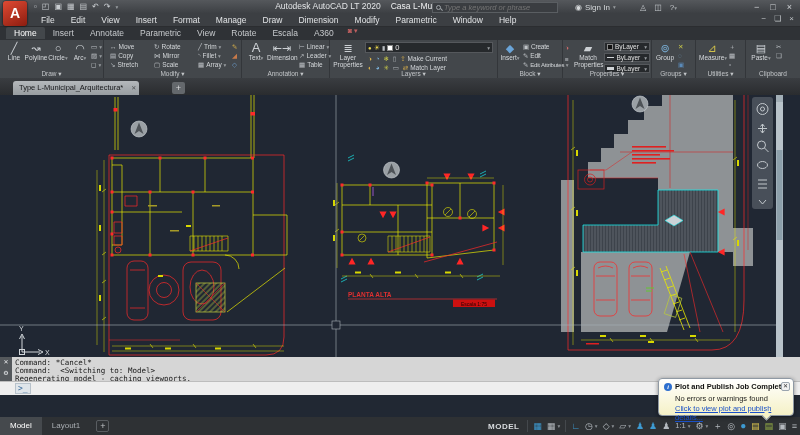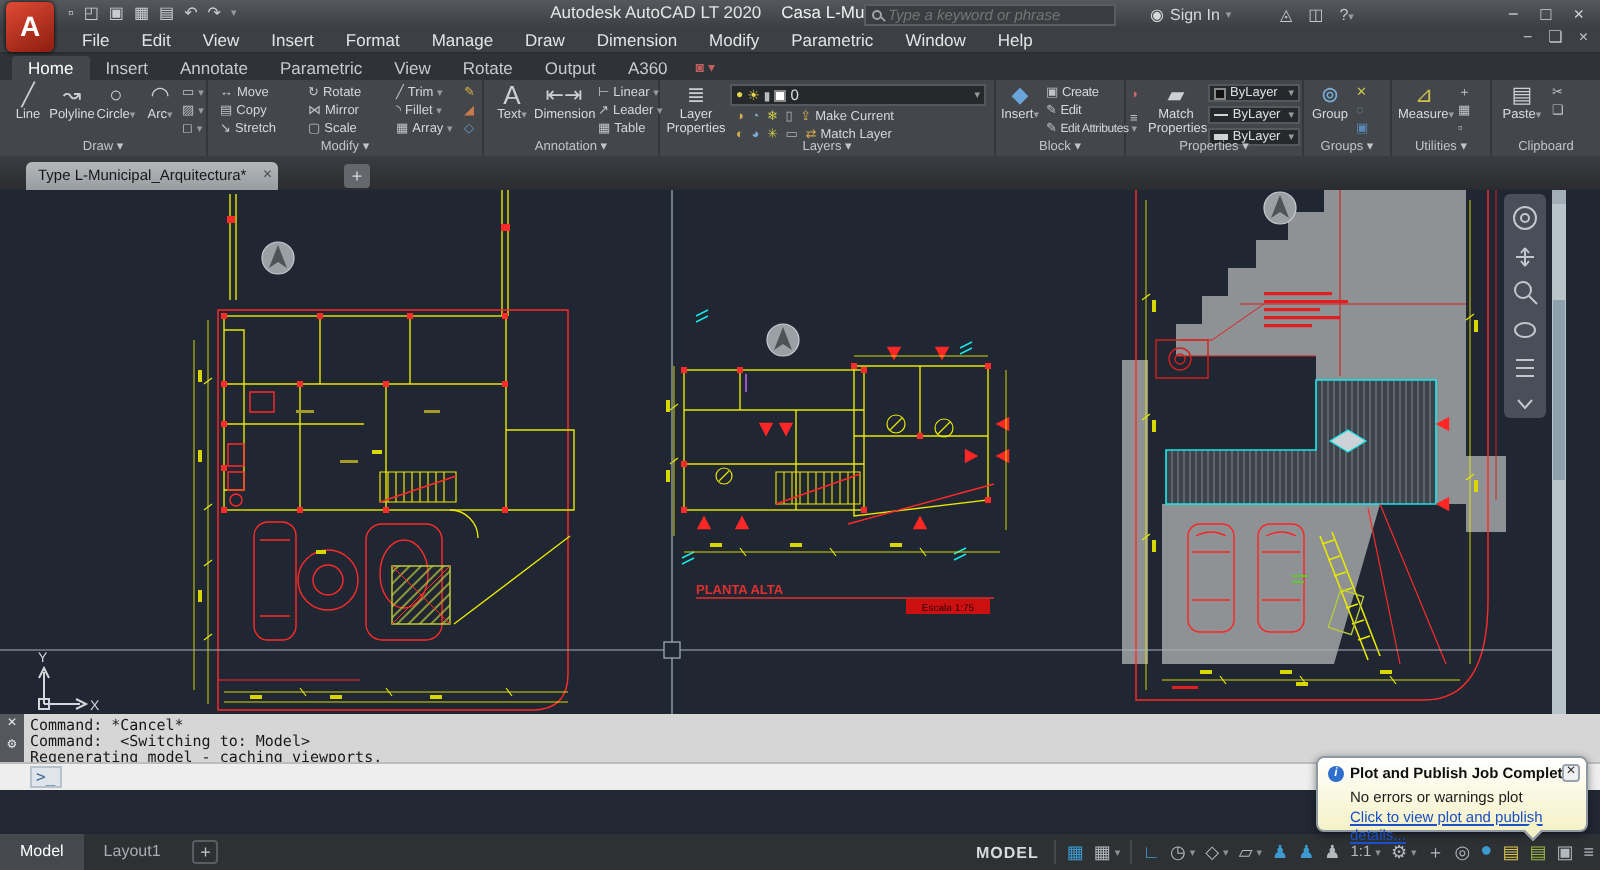--- a/index.html
+++ b/index.html
@@ -20,21 +20,21 @@
 #signin{position:absolute;left:575px;top:1px;height:12px;display:flex;align-items:center;gap:3px;font-size:8px;color:#d6d9db}
 #tb-icons{position:absolute;left:640px;top:1px;height:12px;display:flex;gap:8px;align-items:center;font-size:8px;color:#c3c7cb}
 #win-btns{position:absolute;right:8px;top:0;height:13px;display:flex;gap:11px;font-size:9px;color:#cfd2d5;align-items:center}
 
 
 #menubar{position:absolute;top:14px;left:0;width:800px;height:13px;background:#3c3f43;border-bottom:1px solid #2b2d30;display:flex;align-items:center;padding-left:33px;font-size:8.5px;color:#e2e4e6}
 .menu-item{padding:0 8px;cursor:default}
 #doc-win-btns{position:absolute;right:6px;top:14px;font-size:8px;color:#bfc3c6;display:flex;gap:8px}
 
 
-#ribbontabs{position:absolute;top:27px;left:0;width:800px;height:13px;background:#2f3236;display:flex;align-items:center;padding-left:6px;font-size:8.5px;color:#c7cacd}
+#ribbontabs{position:absolute;top:27px;left:0;width:800px;height:13px;background:#2f3236;display:flex;align-items:flex-start;padding-left:6px;font-size:8.5px;color:#c7cacd}
 .rtab{padding:1px 8px;border-radius:2px 2px 0 0}
 .rtab.active{background:#43474b;color:#fff}
 .rtab-extra{margin-left:6px;font-size:7px;color:#c06060}
 
 
 #ribbon{position:absolute;top:40px;left:0;width:800px;height:38px;background:#43474b}
 .panel{position:absolute;top:0;height:38px;border-right:1px solid #33363a}
 .plabel{position:absolute;bottom:0;left:0;right:0;text-align:center;font-size:6.5px;color:#c2c5c8;height:9px;line-height:9px}
 .bigbtn{position:absolute;top:2px;width:24px;text-align:center;color:#d8dbde;font-size:6.5px;line-height:7px}
 .bigbtn .ic{display:block;font-size:11px;line-height:12px;color:#ccd0d4}
@@ -148,21 +148,21 @@
   <span>×</span>
 </div>
 
 <div id="ribbontabs">
   <span class="rtab active">Home</span>
   <span class="rtab">Insert</span>
   <span class="rtab">Annotate</span>
   <span class="rtab">Parametric</span>
   <span class="rtab">View</span>
   <span class="rtab">Rotate</span>
-  <span class="rtab">Output</span>
+  <span class="rtab">Escala</span>
   <span class="rtab">A360</span>
   <span class="rtab-extra">◙ ▾</span>
 </div>
 
 <div id="ribbon">
 
   <div class="panel" style="left:0;width:104px">
     <div class="bigbtn" style="left:2px"><span class="ic">╱</span><span>Line</span></div>
     <div class="bigbtn" style="left:24px"><span class="ic">↝</span><span>Polyline</span></div>
     <div class="bigbtn" style="left:46px"><span class="ic">○</span><span>Circle</span><span class="dd">▾</span></div>
@@ -545,21 +545,21 @@
   <div class="cline" style="top:9px">Command:  &lt;Switching to: Model&gt;</div>
   <div class="cline" style="top:17px">Regenerating model - caching viewports.</div>
   <div id="cmd-input-row">
     <span class="prompt-ic">&gt;_</span>
   </div>
 </div>
 
 <div id="notif">
   <span class="ninfo">i</span><span class="ntitle">Plot and Publish Job Complete</span>
   <span class="nx">✕</span>
-  <div class="nbody">No errors or warnings plot</div>
+  <div class="nbody">No errors or warnings found</div>
   <div class="nlink">Click to view plot and publish details...</div>
   <div class="ntail"></div>
 </div>
 
 <div id="status">
   <div class="ltab active">Model</div>
   <div class="ltab">Layout1</div>
   <div class="lplus">+</div>
   <div id="sicons">
     <span class="modelbtn">MODEL</span>

